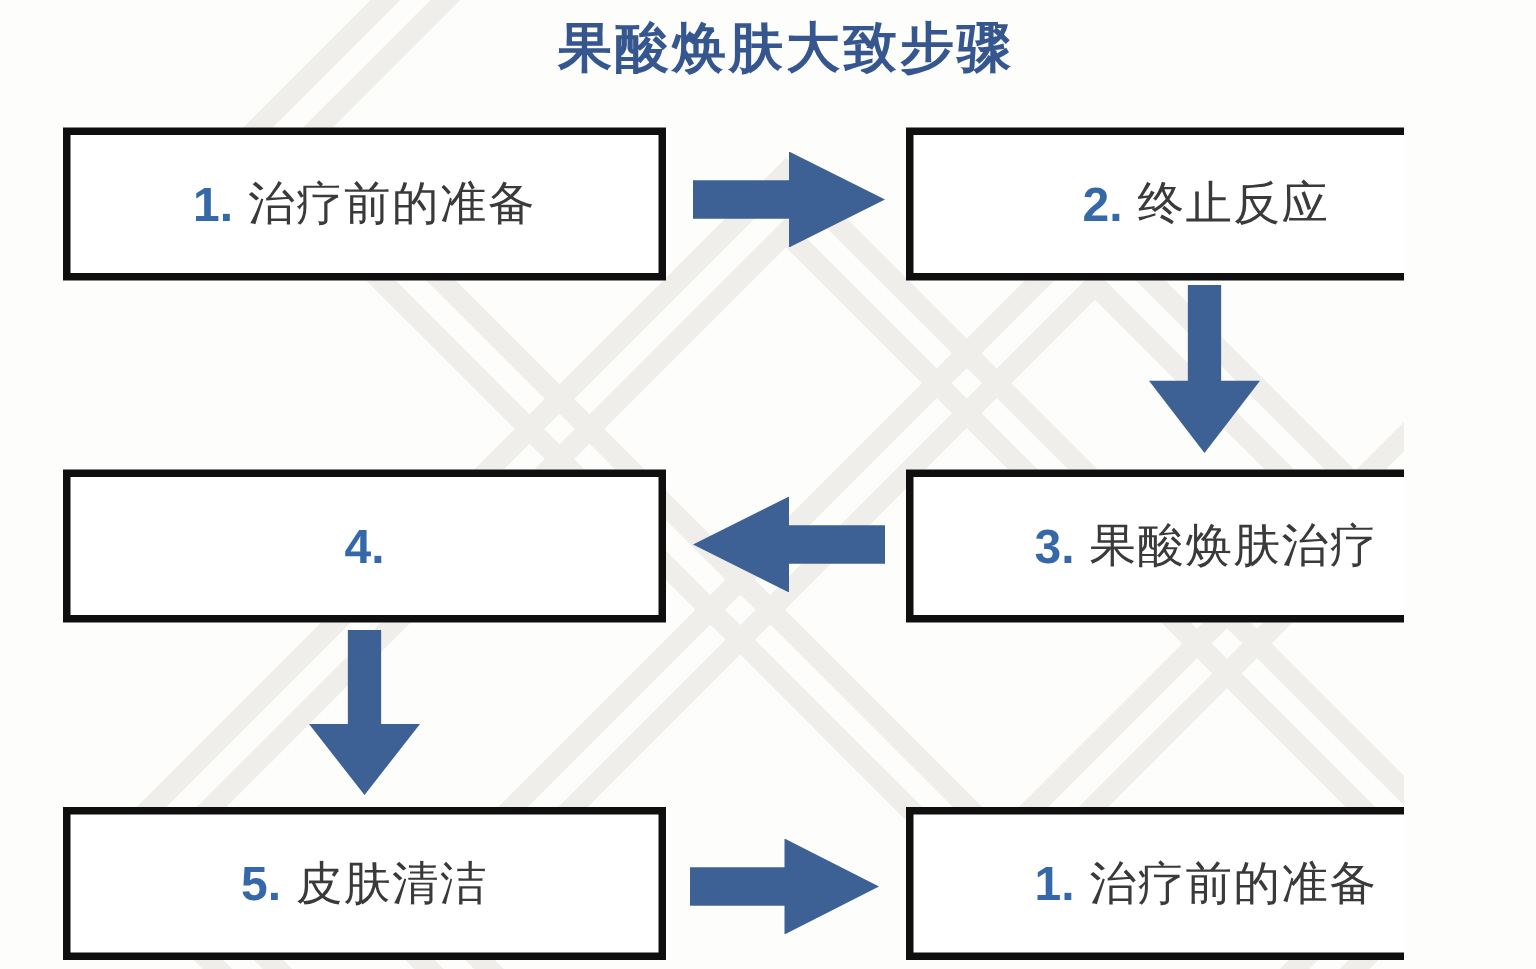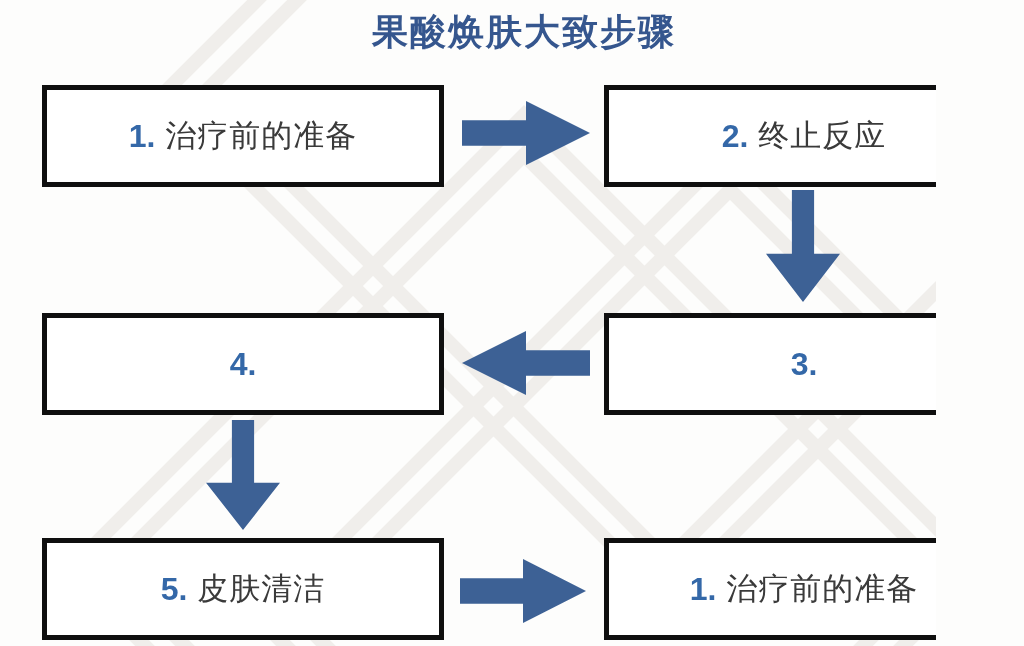--- a/index.html
+++ b/index.html
@@ -106,20 +106,21 @@
     <span class="label">治疗前的准备</span>
   </div>
 
   <div class="flow-box box-2">
     <span class="num">2.</span>
     <span class="label">终止反应</span>
   </div>
 
   <div class="flow-box box-3">
     <span class="num">3.</span>
+    <span class="label">果酸焕肤治疗</span>
   </div>
 
   <div class="flow-box box-4">
     <span class="num">4.</span>
   </div>
 
   <div class="flow-box box-5">
     <span class="num">5.</span>
     <span class="label">皮肤清洁</span>
   </div>

